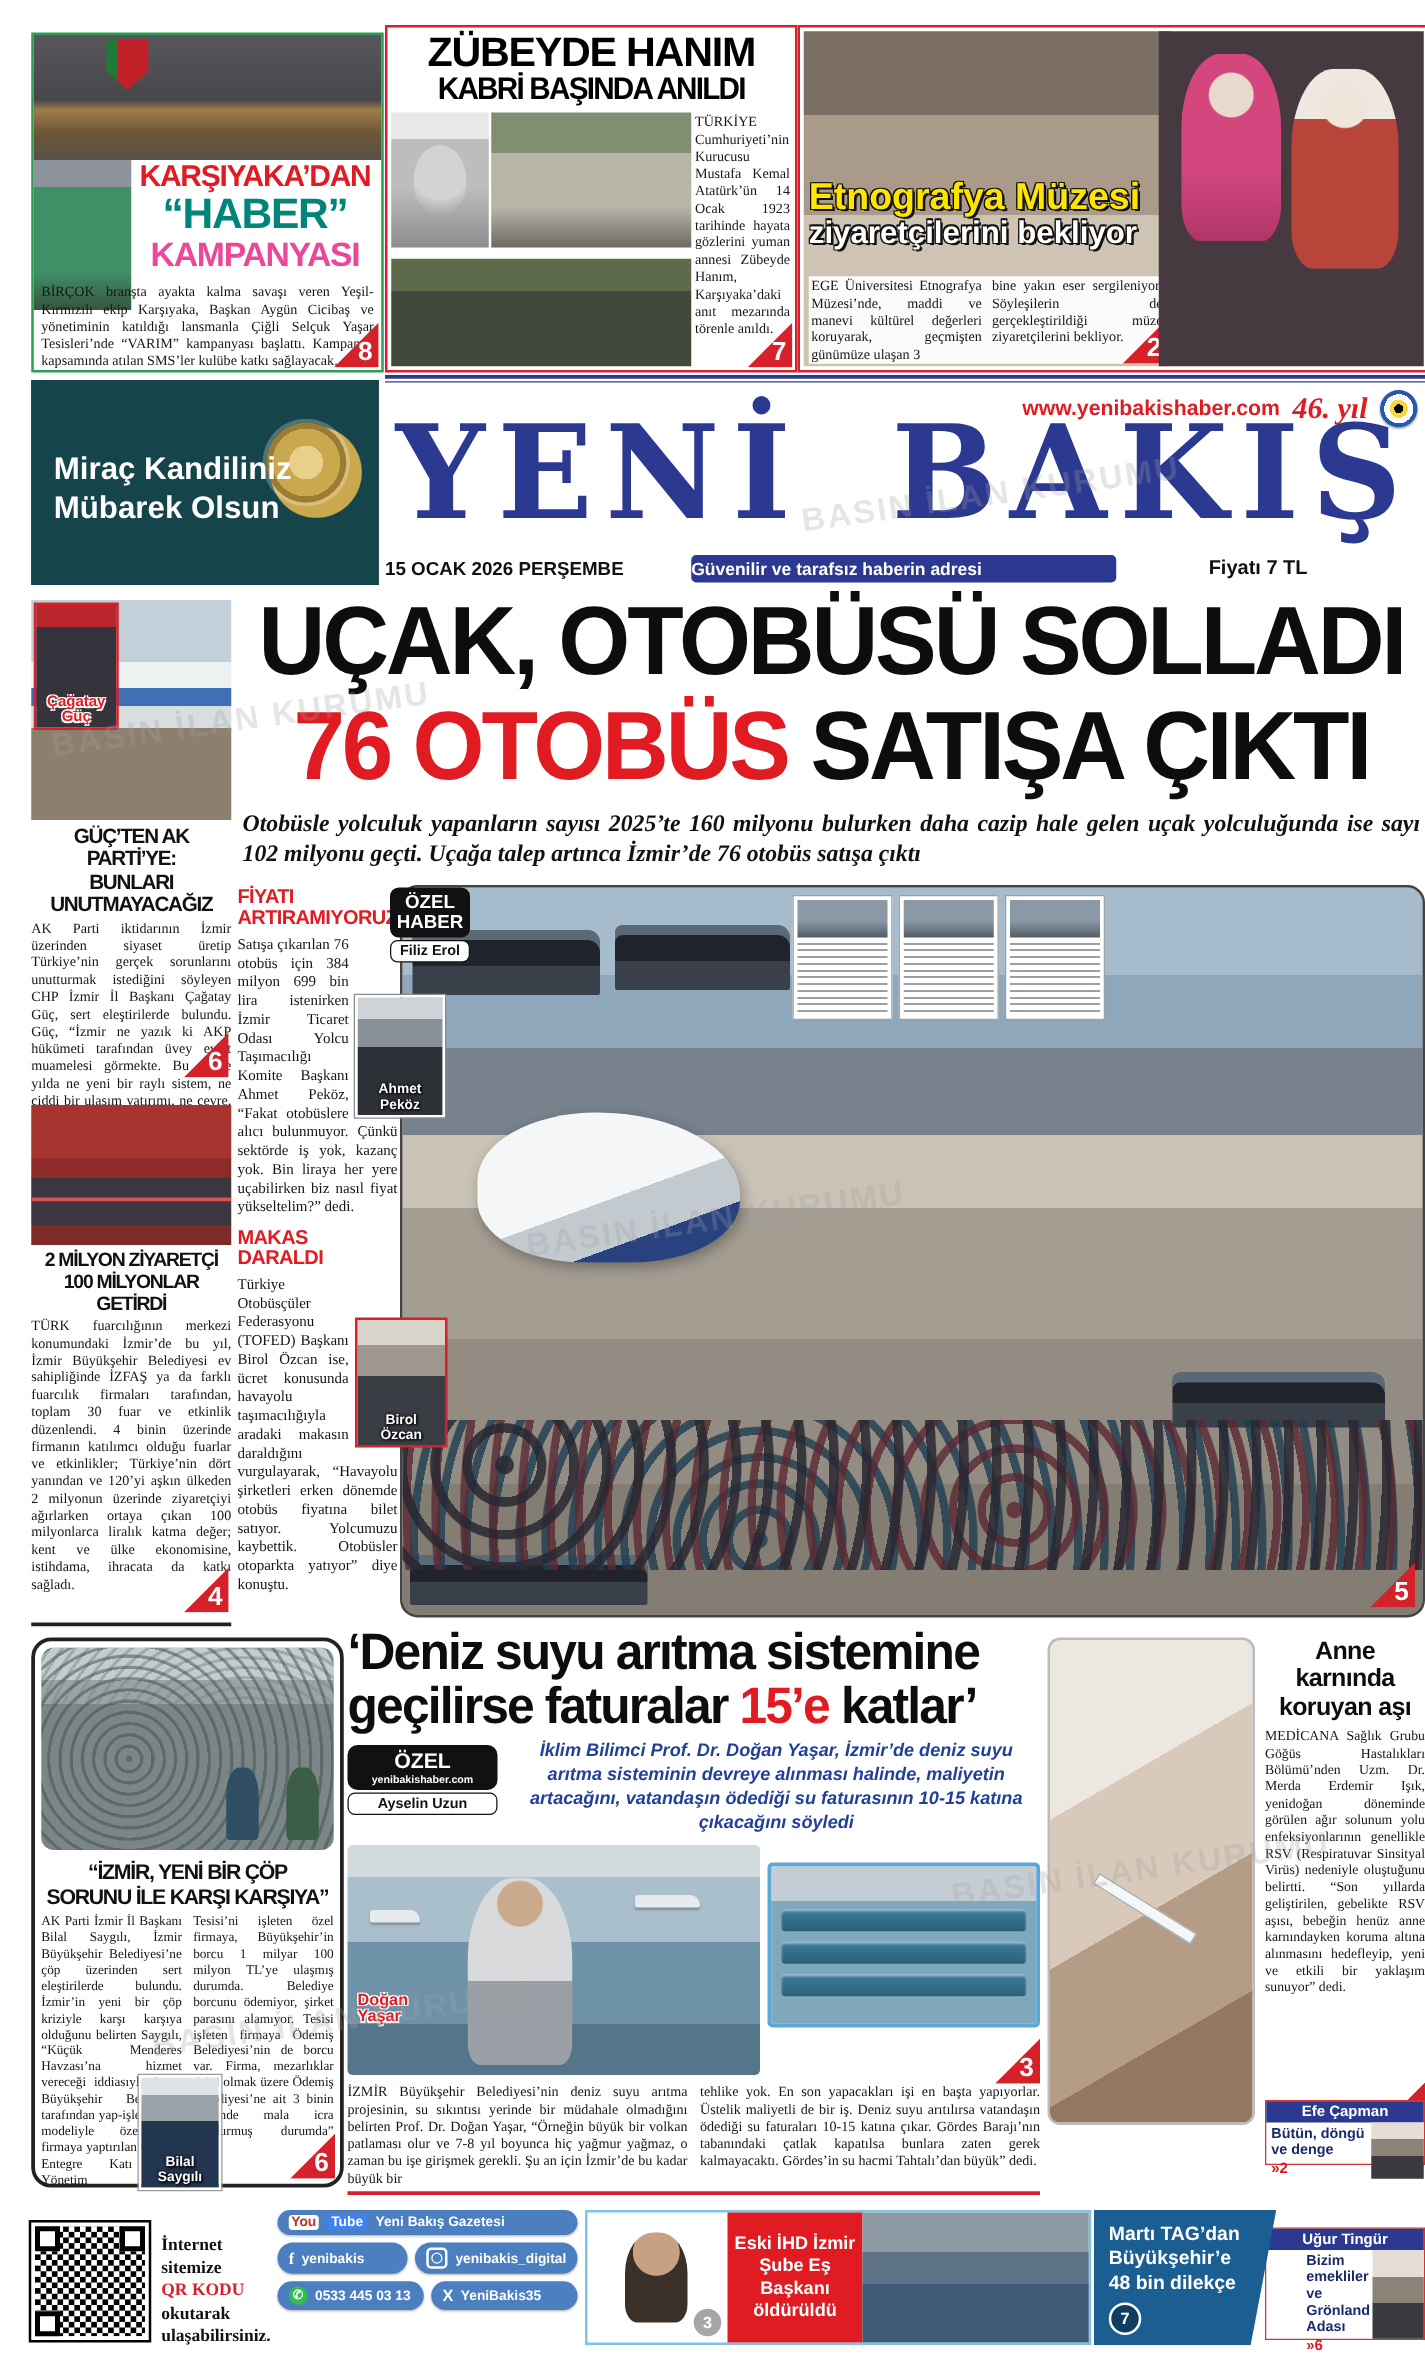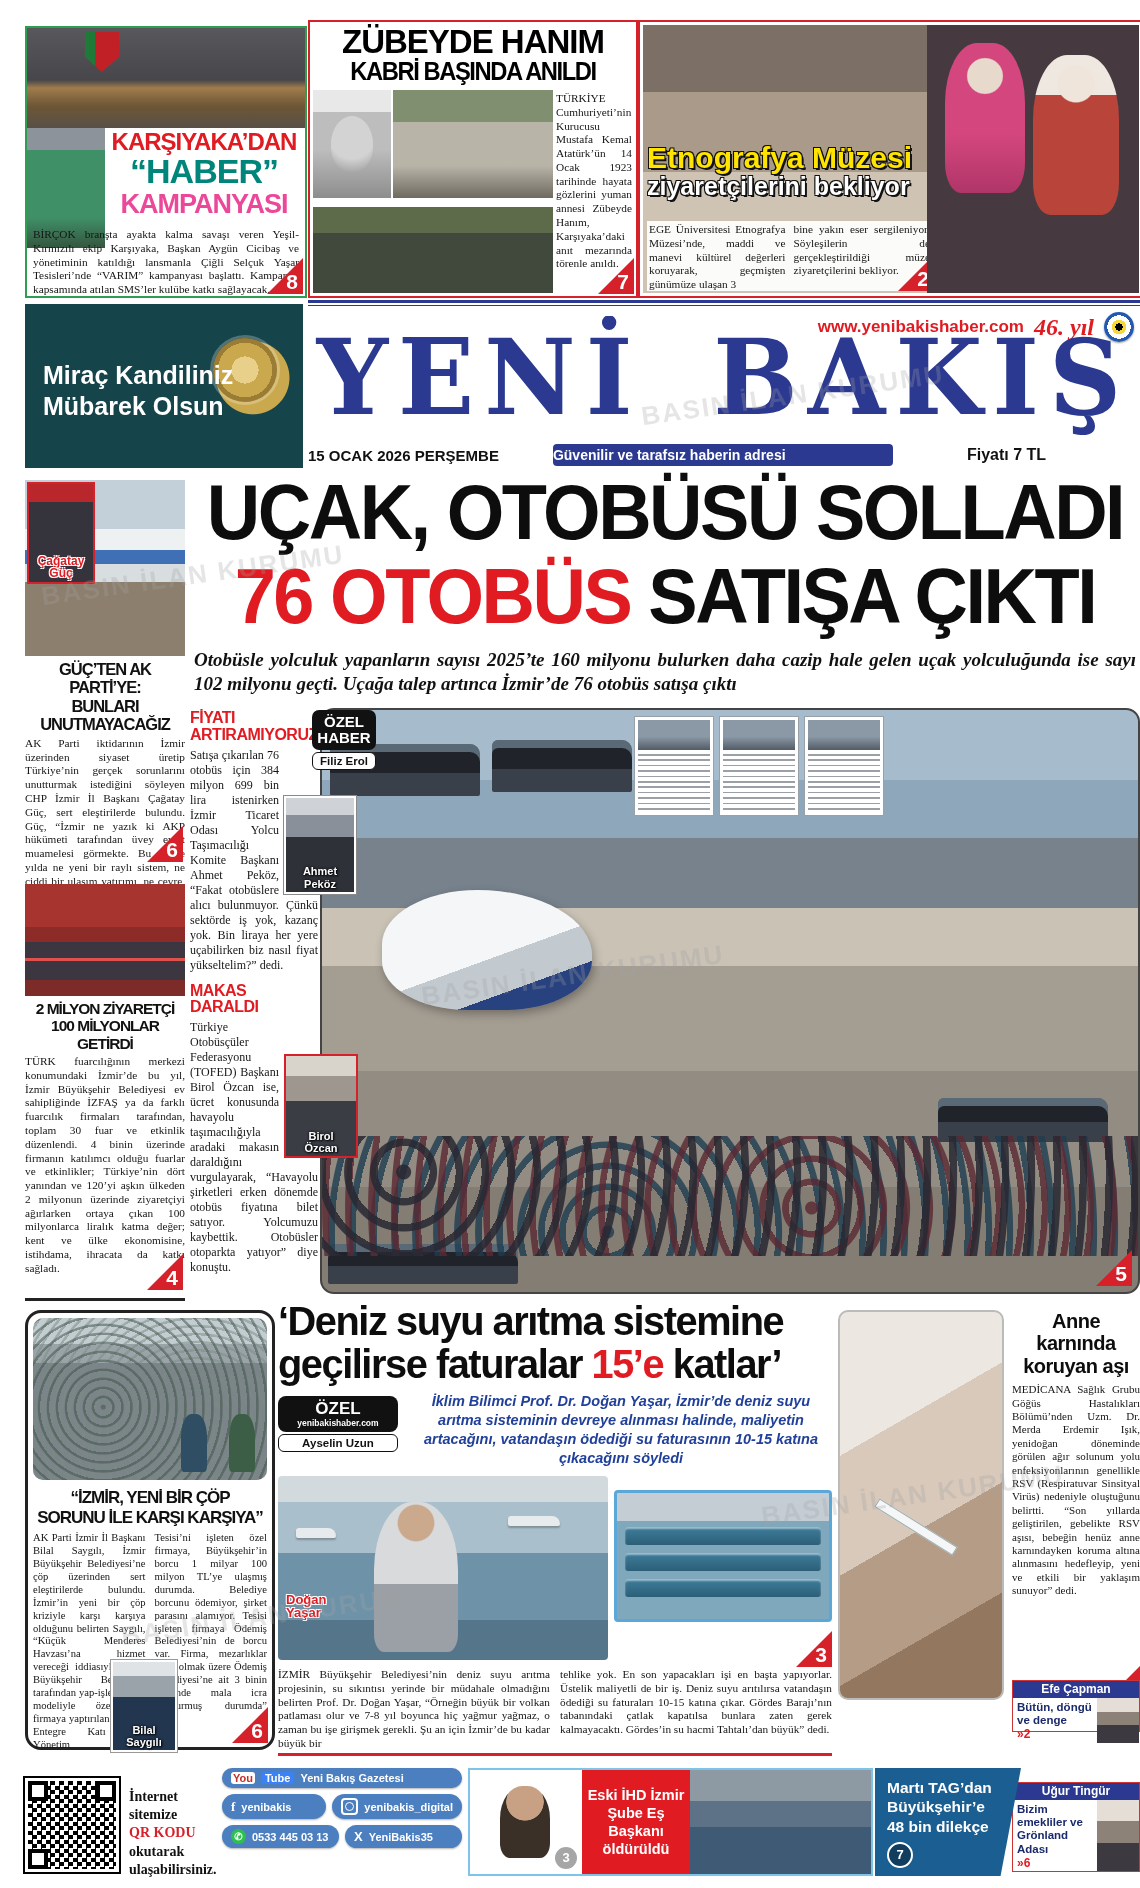--- a/index.html
+++ b/index.html
@@ -412,21 +412,21 @@
     <div class="colm-bar">Efe Çapman</div>
     <div class="colm-row" style="height:45px;">
       <div class="colm-title"><span>Bütün, döngü ve denge</span>
         <div><span class="chev">»</span><span class="chev">2</span></div>
       </div>
       <div class="colm-photo"></div>
     </div>
   </section>
   <section class="colm" style="top:1782px;height:90px;">
     <div class="colm-bar">Uğur Tingür</div>
-    <div class="colm-row" style="height:71px;">
+    <div class="colm-row" style="height:71px;margin-left:28px;">
       <div class="colm-title"><span>Bizim emekliler ve Grönland Adası</span>
         <div><span class="chev">»</span><span class="chev">6</span></div>
       </div>
       <div class="colm-photo"></div>
     </div>
   </section>
 
   <section class="abs qr-wrap">
     <div class="qr">
       <i style="left:0;top:0;"></i>

